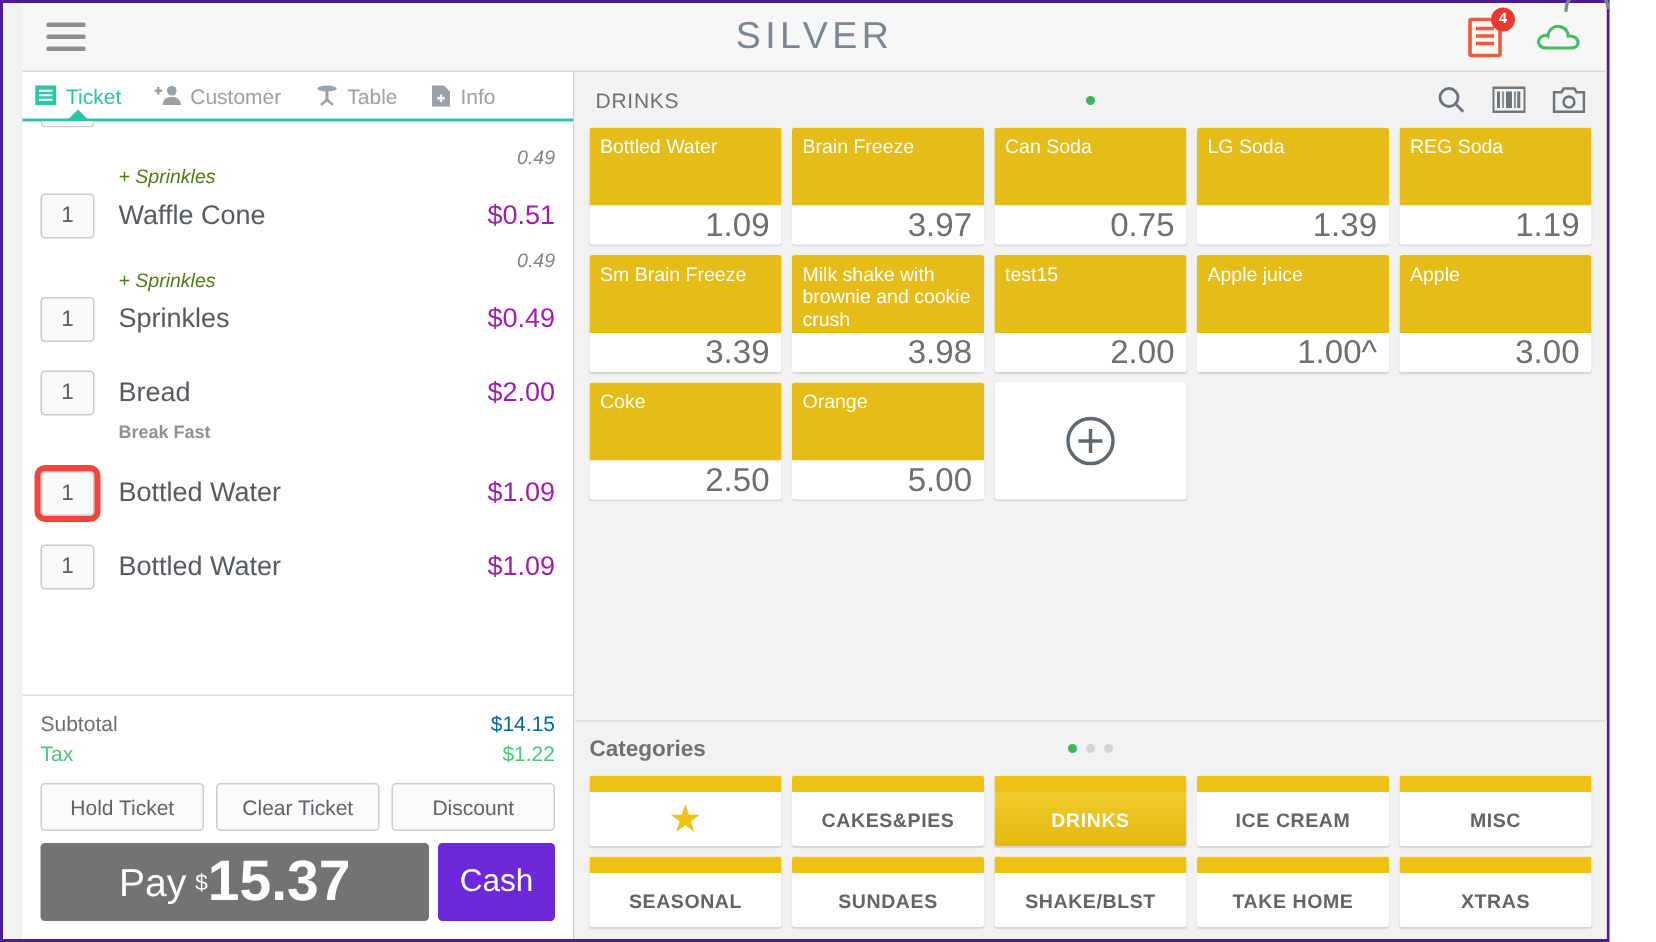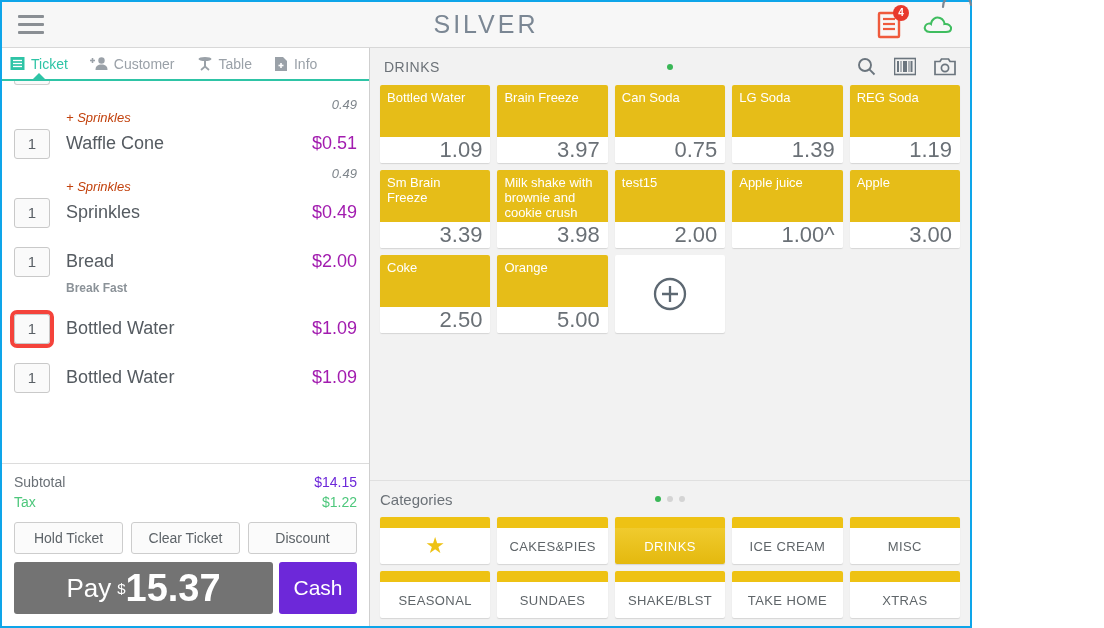--- a/index.html
+++ b/index.html
@@ -4,25 +4,26 @@
 <style>
   * { box-sizing: border-box; margin: 0; padding: 0; }
   html, body {
     width: 1104px; height: 628px;
     font-family: "Liberation Sans", sans-serif;
     background: #ffffff;
     overflow: hidden;
   }
   #app {
     position: relative;
-    width: 972px; height: 628px;
-    border: 2px solid #0ea5e9;
+    width: 1073px; height: 628px;
+    border: 2px solid #4c1d95;
     background: #f2f2f2;
     display: flex;
     flex-direction: column;
+    padding-left: 13px;
   }
 
   
   .topbar {
     height: 46px;
     background: #f7f7f7;
     border-bottom: 1px solid #d8d8d8;
     display: flex;
     align-items: center;
     position: relative;
@@ -123,36 +124,36 @@
   .item-name {
     margin-left: 16px; font-size: 18px; color: #555b61; font-weight: 400;
   }
   .item-price {
     margin-left: auto; font-size: 18px; color: #a21caf;
   }
   .mod-row {
     display: flex; align-items: center;
     height: 22px; padding-left: 52px; margin-top: -6px; margin-bottom: 4px;
   }
-  .mod-name { font-size: 13px; color: #c2410c; font-style: italic; margin-top: 27px; }
+  .mod-name { font-size: 13px; color: #4d7c0f; font-style: italic; margin-top: 27px; }
   .mod-price { margin-left: auto; font-size: 13px; color: #7e858b; font-style: italic; }
   .sub-row {
     display: flex; align-items: center;
     height: 20px; padding-left: 52px; margin-top: -8px; margin-bottom: 6px;
   }
   .sub-name { font-size: 12px; color: #8b9298; font-weight: bold; }
 
   .totals {
     border-top: 1px solid #dcdcdc;
     padding: 8px 12px 4px 12px;
     flex: 0 0 auto;
   }
   .total-line { display: flex; font-size: 14px; padding: 2px 0; }
   .total-line .lbl { color: #6a7076; }
-  .total-line .val { margin-left: auto; color: #6d28d9; }
+  .total-line .val { margin-left: auto; color: #0369a1; }
   .total-line.tax .lbl, .total-line.tax .val { color: #4ec77c; }
 
   .actions {
     display: flex; gap: 8px; padding: 6px 12px 8px 12px;
     flex: 0 0 auto;
   }
   .act-btn {
     flex: 1; height: 32px;
     border: 1px solid #cdcdcd; border-radius: 3px;
     background: #fbfbfb; color: #5d6368; font-size: 14px;
@@ -228,20 +229,21 @@
   }
   .tile.add .plusicon { color: #5d6872; }
   .tile.empty { visibility: hidden; }
 
   
   .cats-wrap {
     flex: 0 0 auto;
     background: #f2f2f2;
     border-top: 1px solid #e0e0e0;
     padding: 0 10px 8px 10px;
+    font-weight: bold;
   }
   .cats-header {
     height: 36px; display: flex; align-items: center; position: relative;
   }
   .cats-title { font-size: 15px; color: #6c7278; }
   .crow { display: flex; gap: 7px; height: 47px; margin-bottom: 7px; }
   .cat {
     flex: 1; background: #fff; border-radius: 2px;
     overflow: hidden; display: flex; flex-direction: column;
     box-shadow: 0 1px 1px rgba(0,0,0,0.12);

